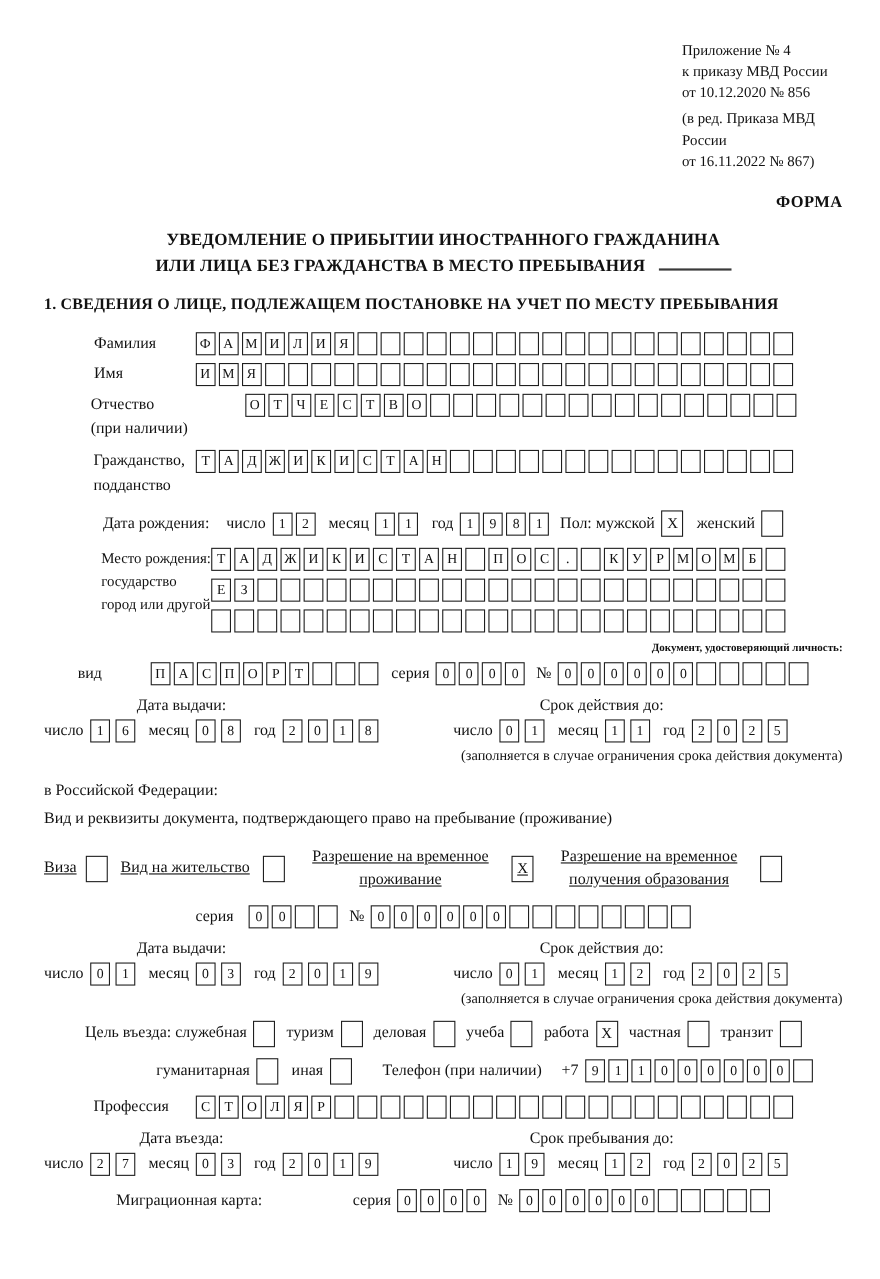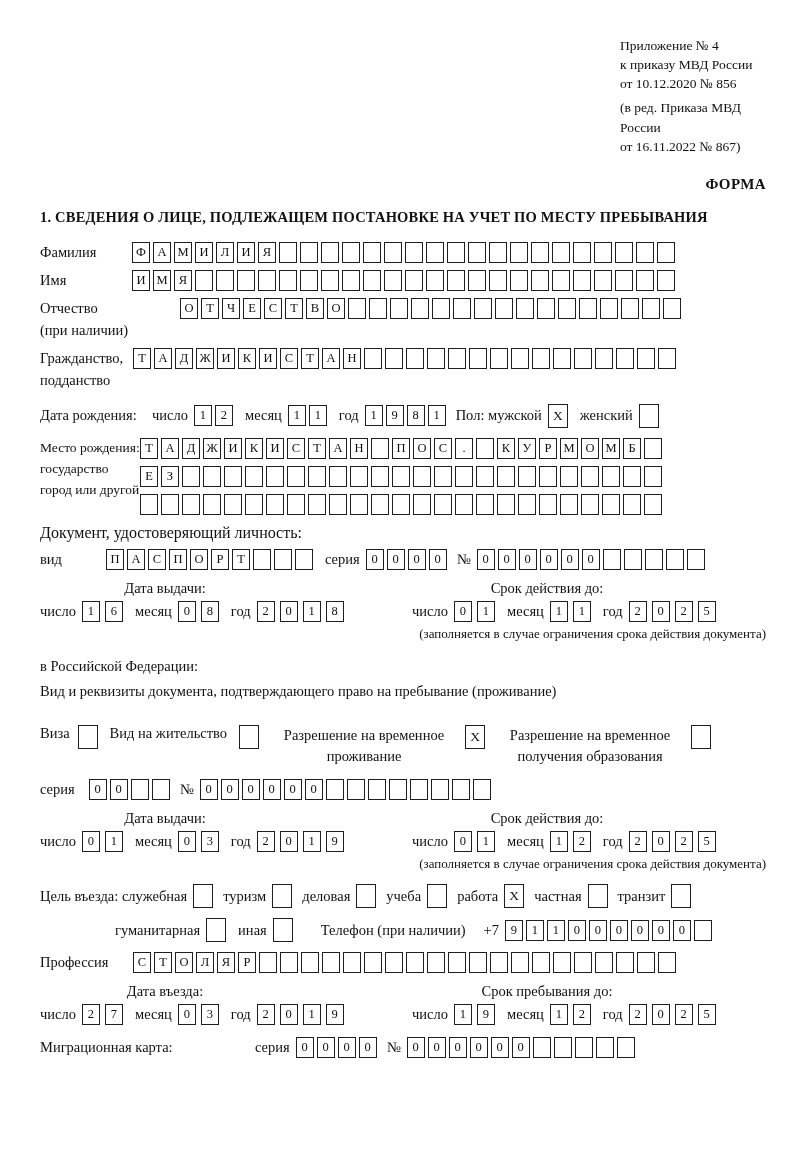--- a/index.html
+++ b/index.html
@@ -16,21 +16,21 @@
   .appendix { margin-left: 580px; font-size: 13.5px; line-height: 1.42; }
   .appendix .gap { margin-top: 5px; }
   .form-label { text-align: right; font-weight: bold; font-size: 15px; margin-top: 20px; letter-spacing: .4px; }
 
   .title { text-align: center; font-weight: bold; font-size: 15.5px; margin-top: 14px; line-height: 1.5; letter-spacing: .2px; }
   .blank-line { display: inline-block; width: 66px; border-bottom: 2px solid #3a3a3a; margin-left: 12px; }
 
   .sec { font-weight: bold; font-size: 14.5px; margin-top: 16px; letter-spacing: .2px; }
 
   
-  .frow { display: flex; align-items: center; margin-top: 7px; }
+  .frow { display: flex; align-items: center; margin-top: 7px; justify-content: center; }
   .frow.top { align-items: flex-start; font-family: Liberation Serif, serif; }
   .lab { flex: none; }
   .lab2 { flex: none; line-height: 1.5; }
   .cells { display: flex; gap: 3px; flex: none; }
   .cell {
     width: 18px; height: 21px; flex: none;
     border: 1.6px solid #1f1f1f;
     display: inline-flex; align-items: center; justify-content: center;
     font-size: 12.5px;
   }
@@ -44,43 +44,47 @@
   .dcol-r { flex: none; }
   .dhead { text-align: center; margin-bottom: 4px; }
   .dhead.l { width: 250px; }
   .dhead.r { width: 270px; }
   .dline { display: flex; align-items: center; }
   .dline .cells { gap: 5px; }
   .note-r { text-align: right; font-size: 13px; margin-top: 4px; }
 
   .para { margin-top: 12px; line-height: 1.7; }
 
-  .cbrow { display: flex; align-items: flex-start; margin-top: 22px; }
+  .cbrow { display: flex; align-items: center; margin-top: 12px; text-decoration: underline; }
   .stack { text-align: center; line-height: 1.45; flex: none; }
 
   .mt10 { margin-top: 10px; } .mt12 { margin-top: 12px; } .mt16 { margin-top: 16px; }
-  .doc-head { text-align: left; font-weight: normal; margin-top: 9px; font-size: 16px; }
+  .doc-head { text-align: right; font-weight: bold; margin-top: 9px; font-size: 10px; }
   .bp-rows > .cells { margin-top: 0; }
   .bp-rows > .cells + .cells { margin-top: 7px; }
 </style>
 </head>
 <body>
 
 <div class="page">
 
   <div class="appendix">
     <div>Приложение № 4</div>
     <div>к приказу МВД России</div>
     <div>от 10.12.2020 № 856</div>
     <div class="gap">(в ред. Приказа МВД России</div>
     <div>от 16.11.2022 № 867)</div>
   </div>
 
   <div class="form-label">ФОРМА</div>
 
+  <div class="title">
+    <div>УВЕДОМЛЕНИЕ О ПРИБЫТИИ ИНОСТРАННОГО ГРАЖДАНИНА</div>
+    <div><span>ИЛИ ЛИЦА БЕЗ ГРАЖДАНСТВА В МЕСТО ПРЕБЫВАНИЯ</span><span class="blank-line"></span></div>
+  </div>
 
   <div class="sec">1. СВЕДЕНИЯ О ЛИЦЕ, ПОДЛЕЖАЩЕМ ПОСТАНОВКЕ НА УЧЕТ ПО МЕСТУ ПРЕБЫВАНИЯ</div>
 
   <div class="frow mt16">
     <div class="lab" style="width:92px">Фамилия</div>
     <div class="cells">
         <span class="cell">Ф</span>
         <span class="cell">А</span>
         <span class="cell">М</span>
         <span class="cell">И</span>

